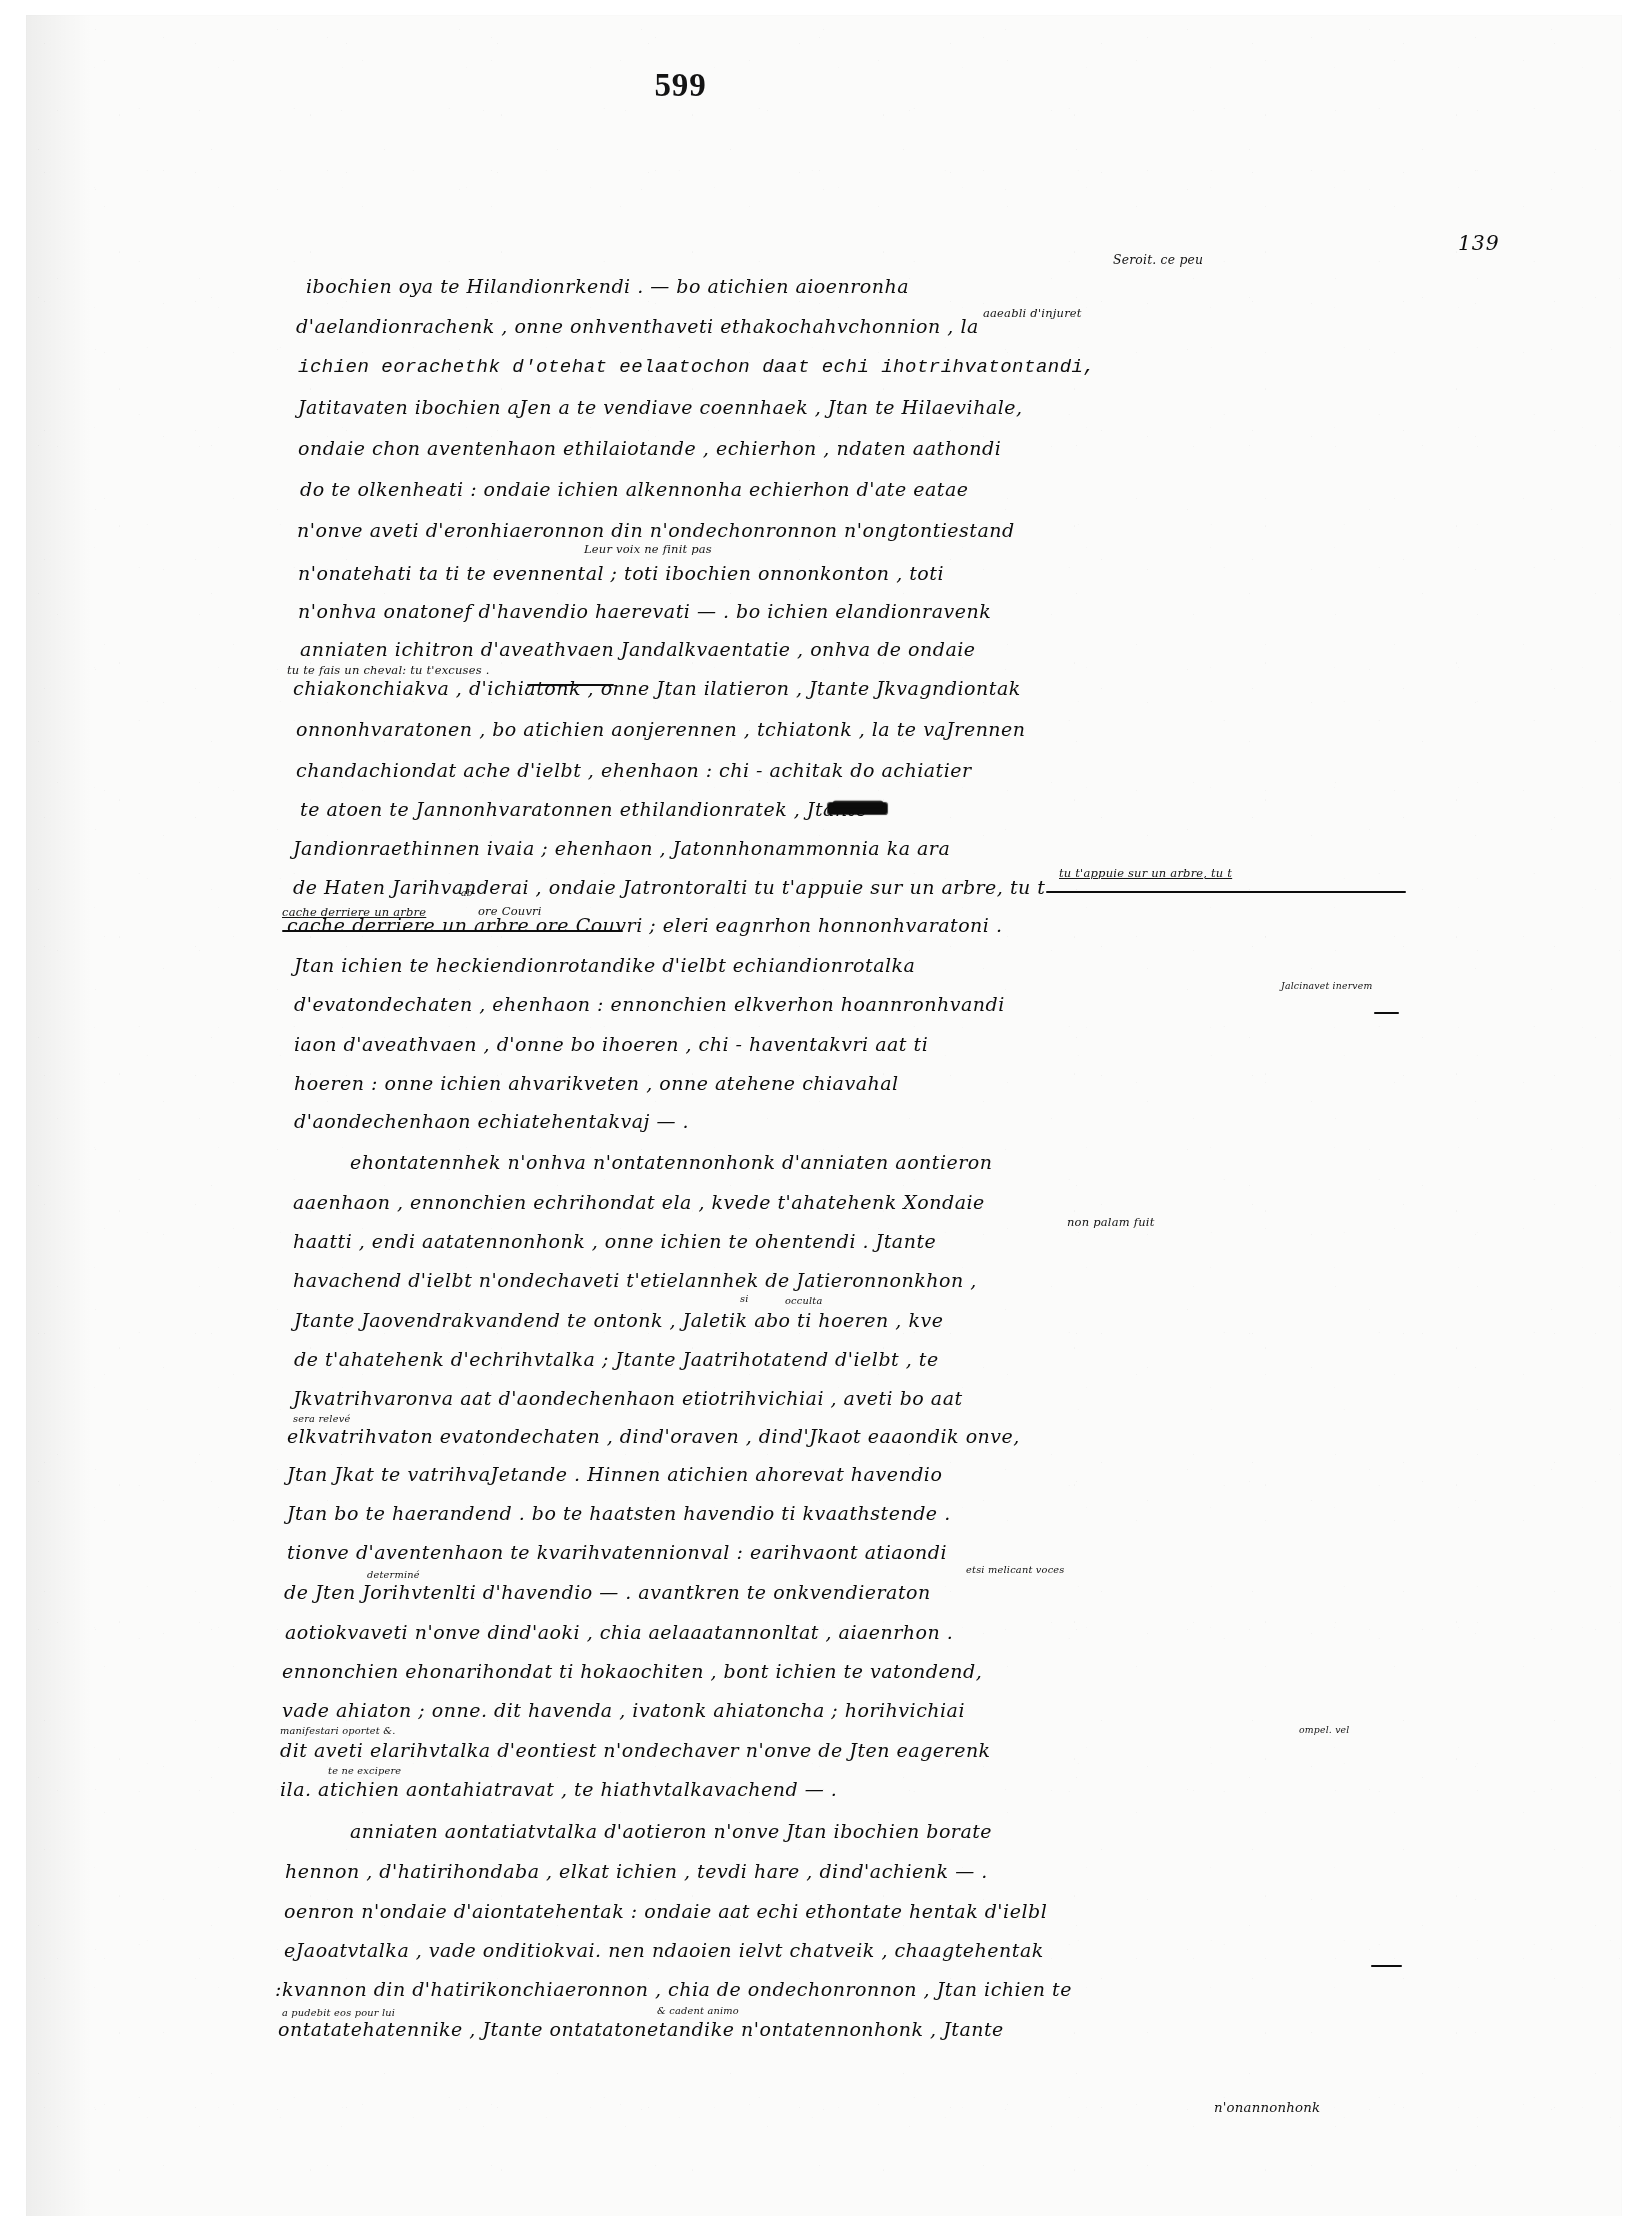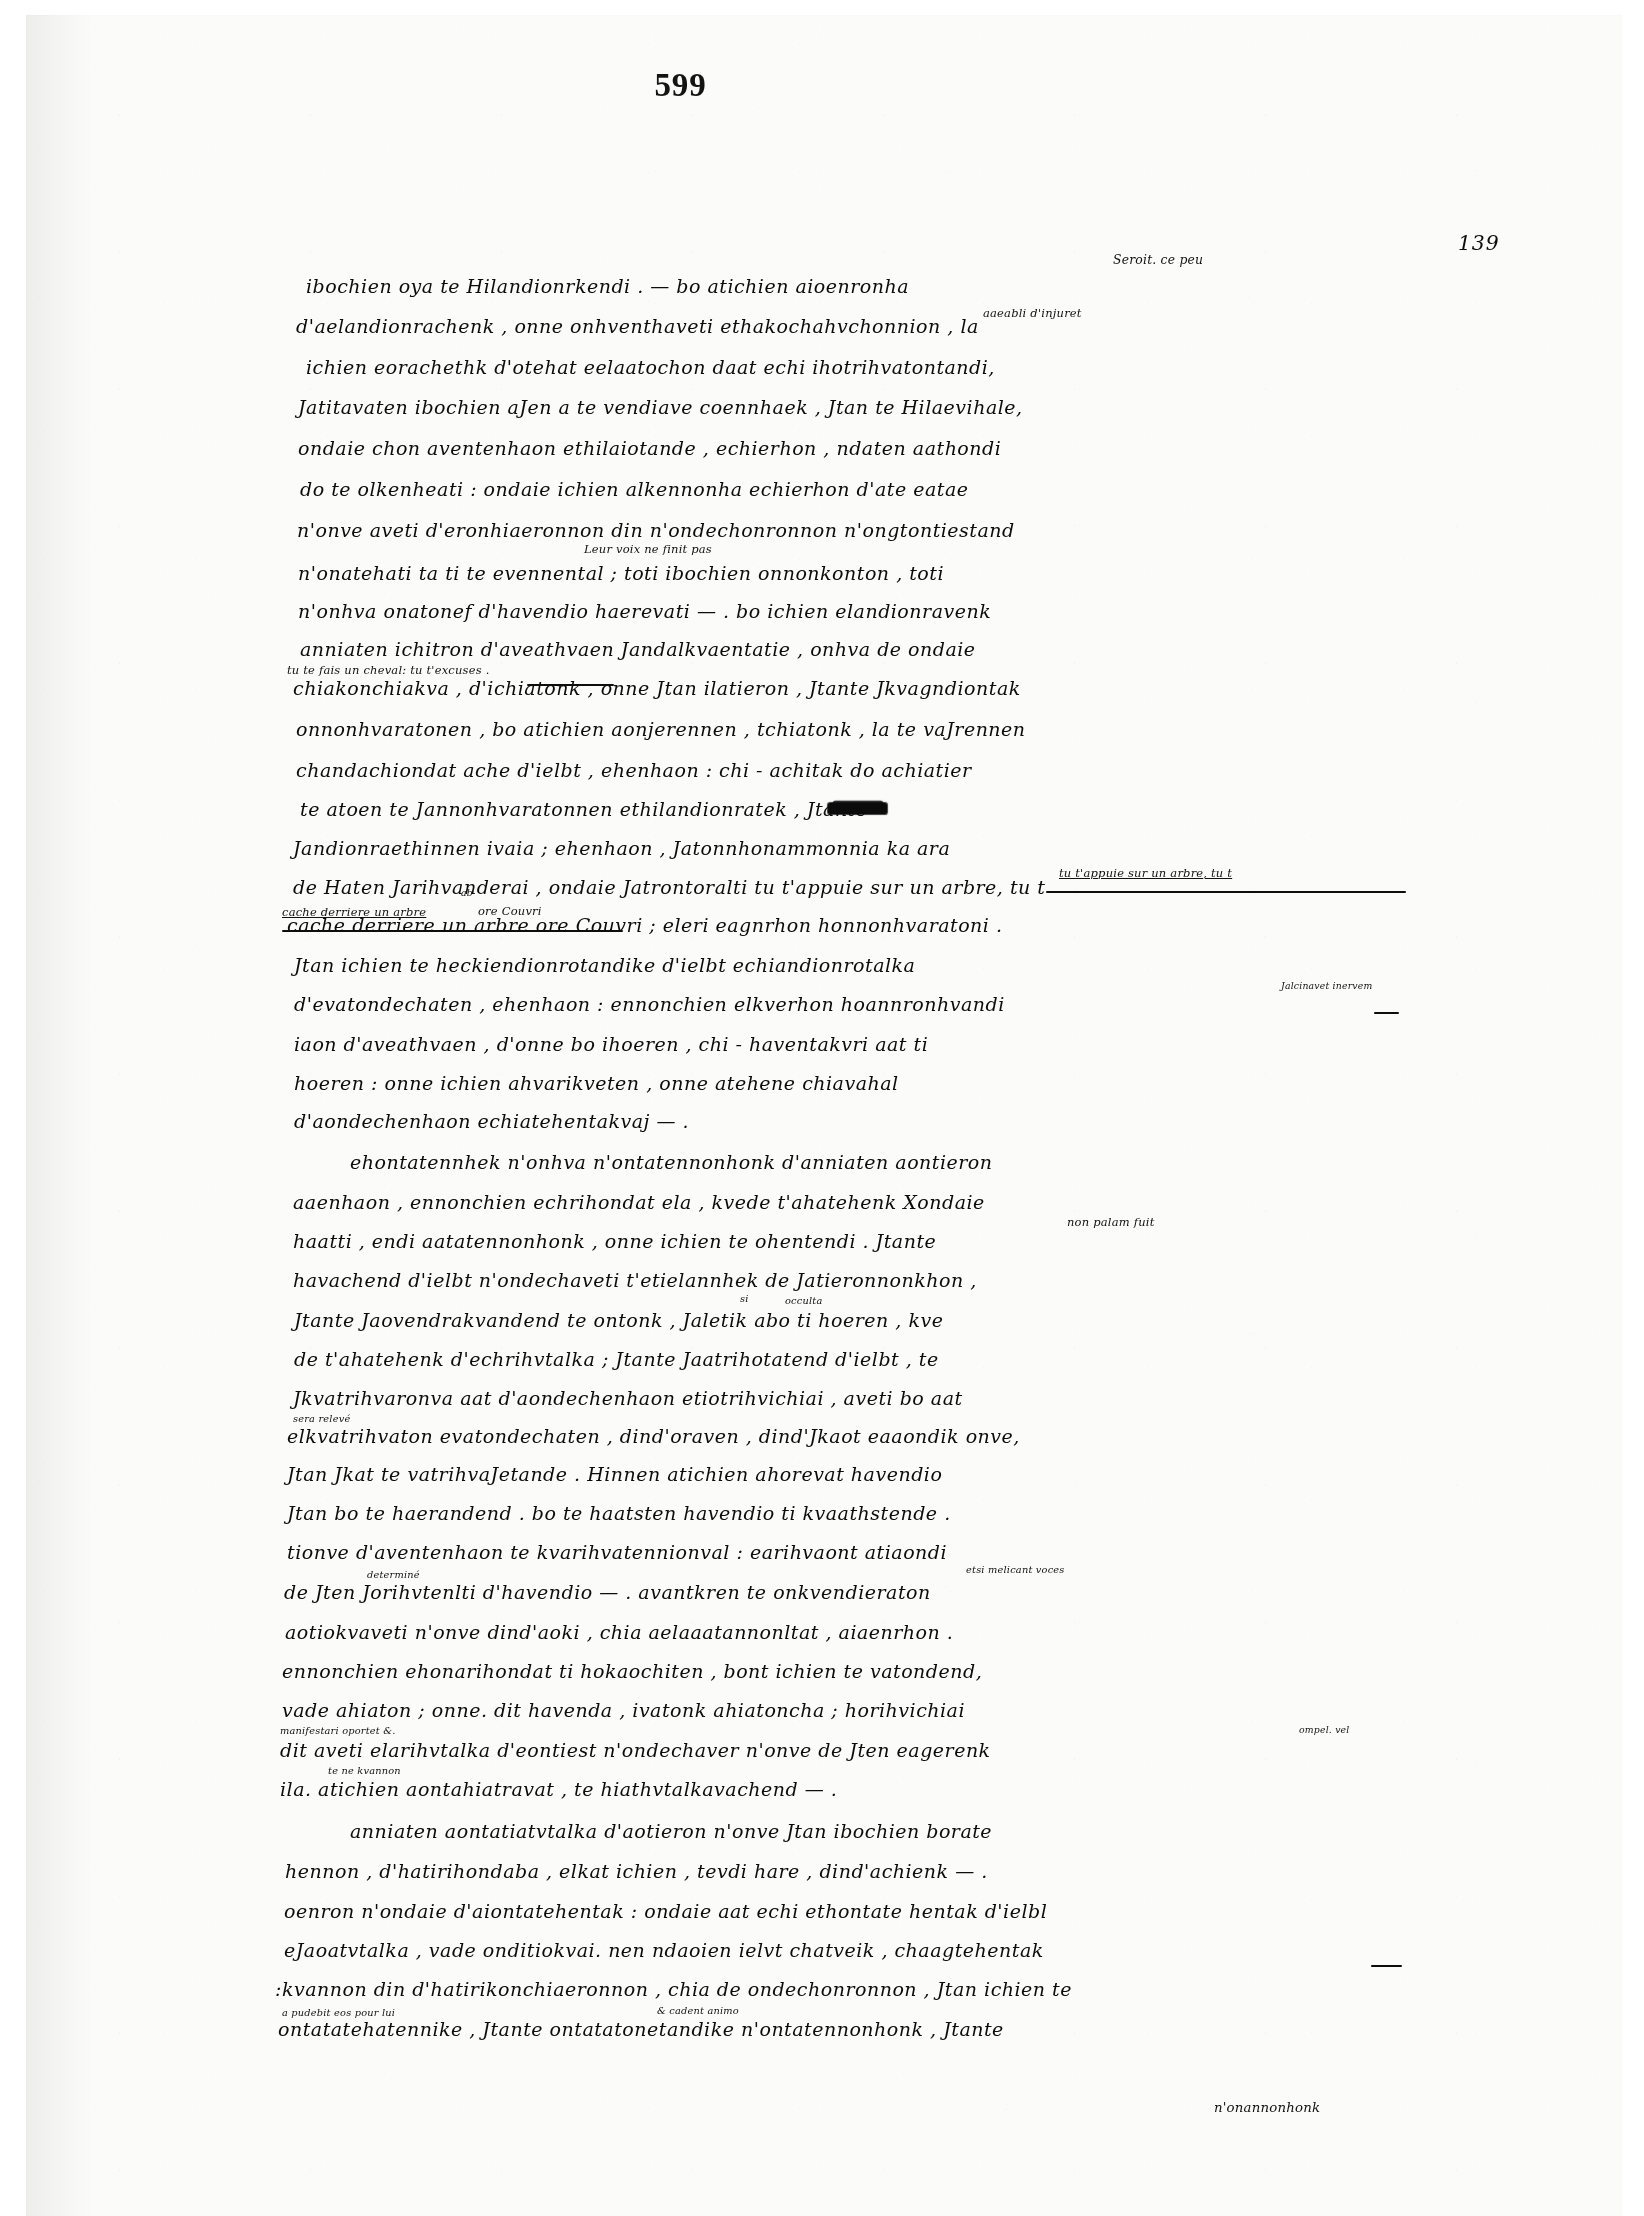--- a/index.html
+++ b/index.html
@@ -107,21 +107,21 @@
   <div class="gutter"></div>
 
   <div class="printed-num" id="folio-top">599</div>
 
   <div class="hand" id="folio-hand">139</div>
 
   <div class="hand gloss" style="left:1113px;top:252px;font-size:12.4px;">Seroit. ce peu</div>
 
   <div class="hand mline" style="left:306px;top:275px;">ibochien oya te Hilandionrkendi . —   bo   atichien aioenronha</div>
   <div class="hand mline" style="left:296px;top:315px;">d'aelandionrachenk ,  onne  onhventhaveti  ethakochahvchonnion , la</div>
-  <div class="hand mline" style="left:306px;top:356px;">ichien   eorachethk  d'otehat   eelaatochon  daat  echi  ihotrihvatontandi,</div>
+  <div class="hand mline" style="left:298px;top:356px;font-family:Liberation Mono, monospace;">ichien   eorachethk  d'otehat   eelaatochon  daat  echi  ihotrihvatontandi,</div>
   <div class="hand mline" style="left:298px;top:396px;">Jatitavaten  ibochien   aJen  a te  vendiave  coennhaek , Jtan te Hilaevihale,</div>
   <div class="hand mline" style="left:298px;top:437px;">ondaie  chon   aventenhaon  ethilaiotande ,  echierhon ,  ndaten  aathondi</div>
   <div class="hand mline" style="left:300px;top:478px;">do te  olkenheati :  ondaie  ichien  alkennonha  echierhon  d'ate  eatae</div>
   <div class="hand mline" style="left:297px;top:519px;">n'onve  aveti  d'eronhiaeronnon  din  n'ondechonronnon  n'ongtontiestand</div>
   <div class="hand mline" style="left:298px;top:562px;">n'onatehati   ta  ti  te   evennental  ;  toti  ibochien  onnonkonton , toti</div>
   <div class="hand mline" style="left:298px;top:600px;">n'onhva  onatonef  d'havendio  haerevati  — .  bo  ichien  elandionravenk</div>
   <div class="hand mline" style="left:300px;top:638px;">anniaten  ichitron  d'aveathvaen  Jandalkvaentatie , onhva de  ondaie</div>
   <div class="hand mline" style="left:293px;top:677px;">chiakonchiakva , d'ichiatonk , onne  Jtan  ilatieron , Jtante  Jkvagndiontak</div>
   <div class="hand mline" style="left:296px;top:718px;">onnonhvaratonen ,   bo  atichien  aonjerennen ,  tchiatonk , la te  vaJrennen</div>
   <div class="hand mline" style="left:296px;top:759px;">chandachiondat  ache  d'ielbt ,  ehenhaon :  chi - achitak  do  achiatier</div>
@@ -171,21 +171,21 @@
   <div class="hand gloss" style="left:461px;top:887px;font-size:9.3px;">ab</div>
   <div class="hand gloss" style="left:1281px;top:980px;font-size:9.3px;">Jalcinavet  inervem</div>
   <div class="hand gloss" style="left:1067px;top:1215px;">non palam fuit</div>
   <div class="hand gloss" style="left:740px;top:1293px;font-size:9.8px;">si</div>
   <div class="hand gloss" style="left:785px;top:1295px;font-size:9.8px;">occulta</div>
   <div class="hand gloss" style="left:293px;top:1413px;font-size:9.8px;">sera relevé</div>
   <div class="hand gloss" style="left:367px;top:1569px;font-size:9.8px;">determiné</div>
   <div class="hand gloss" style="left:966px;top:1564px;font-size:9.8px;">etsi melicant  voces</div>
   <div class="hand gloss" style="left:280px;top:1725px;font-size:9.8px;">manifestari oportet  &amp;.</div>
   <div class="hand gloss" style="left:1299px;top:1724px;font-size:9.3px;">ompel. vel</div>
-  <div class="hand gloss" style="left:328px;top:1765px;font-size:9.8px;">te ne kvannon</div>
+  <div class="hand gloss" style="left:328px;top:1765px;font-size:9.8px;">te ne excipere</div>
   <div class="hand gloss" style="left:282px;top:2007px;font-size:9.8px;">a pudebit eos pour lui</div>
   <div class="hand gloss" style="left:657px;top:2005px;font-size:9.8px;">&amp; cadent animo</div>
 
   <div class="struck" style="left:828px;top:803px;width:59px;height:10.6px;"></div>
   <div class="struck" style="left:833px;top:801px;width:50px;height:5.8px;opacity:.85;"></div>
 
   <div class="rule" style="left:1046px;top:891px;width:360px;"></div>
   <div class="rule" style="left:282px;top:930px;width:341px;"></div>
   <div class="rule" style="left:527px;top:684px;width:87px;height:1.8px;"></div>
 

